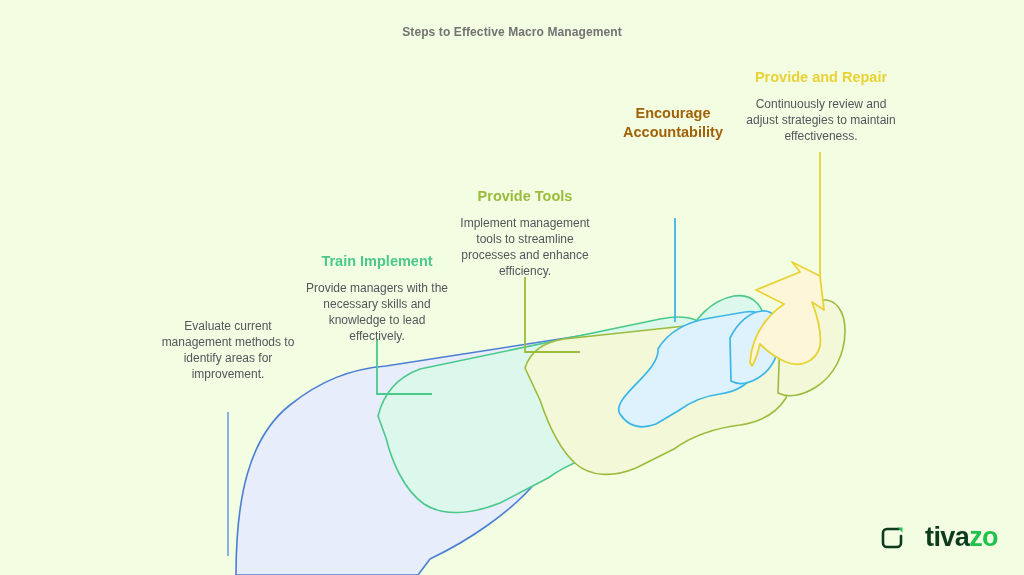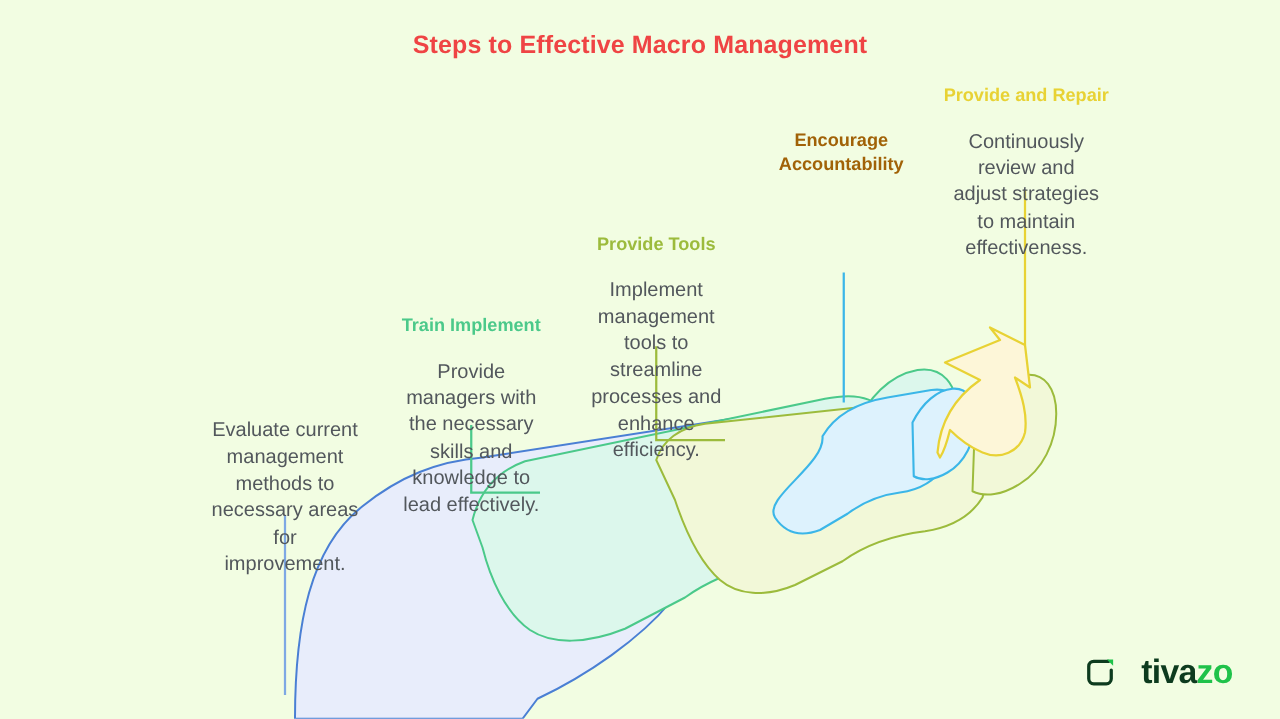--- a/index.html
+++ b/index.html
@@ -26,52 +26,52 @@
     top: 0;
     width: 1024px;
     height: 575px;
   }
   .page-title {
     position: absolute;
     left: 0;
     top: 25px;
     width: 1024px;
     text-align: center;
-    font-size: 20px;
+    font-size: 12px;
     font-weight: bold;
-    color: #ef4444;
+    color: #737373;
     letter-spacing: 0.1px;
   }
   .step {
     position: absolute;
     text-align: center;
   }
   .step-title {
     font-size: 14.5px;
     font-weight: bold;
     line-height: 1.28;
     margin: 0 0 9px 0;
     white-space: pre-line;
   }
   .step-desc {
-    font-size: 16px;
+    font-size: 12px;
     line-height: 1.34;
     color: #52575c;
-    margin: 16px;
+    margin: 0;
   }
   
   #step-1 { left: 152px; top: 318px; width: 152px; }
   #step-2 { left: 301px; top: 252px; width: 152px; }
   #step-3 { left: 449px; top: 187px; width: 152px; }
   #step-4 { left: 597px; top: 104px; width: 152px; }
   #step-5 { left: 745px; top: 68px; width: 152px; }
 
   .logo {
     position: absolute;
-    right: 38px;
+    right: 26px;
     bottom: 24px;
     display: flex;
     align-items: center;
     gap: 20px;
     margin-top: 36px;
   }
   .logo-mark {
     width: 26px;
     height: 26px;
     position: relative;
@@ -157,21 +157,21 @@
     <path d="M 525 277 L 525 352 L 580 352" fill="none" stroke="#9cbb3c" stroke-width="1.8" stroke-linejoin="miter"></path>
 
     <line x1="675" y1="218" x2="675" y2="322" stroke="#3bb6e8" stroke-width="1.8"></line>
 
     <line x1="820" y1="152" x2="820" y2="276" stroke="#e8d234" stroke-width="1.8"></line>
   </svg>
 
   <div class="page-title">Steps to Effective Macro Management</div>
 
   <div class="step" id="step-1">
-    <div class="step-desc">Evaluate current management methods to necessary areas for improvement.</div>
+    <div class="step-desc">Evaluate current management methods to identify areas for improvement.</div>
   </div>
 
   <div class="step" id="step-2">
     <div class="step-title" style="color:#4bc98a">Train Implement</div>
     <div class="step-desc">Provide managers with the necessary skills and knowledge to lead effectively.</div>
   </div>
 
   <div class="step" id="step-3">
     <div class="step-title" style="color:#9cbb3c">Provide Tools</div>
     <div class="step-desc">Implement management tools to streamline processes and enhance efficiency.</div>

